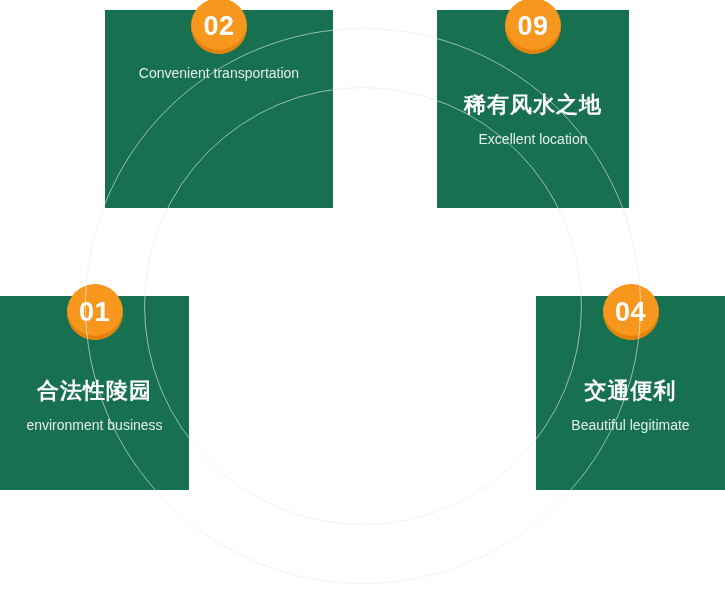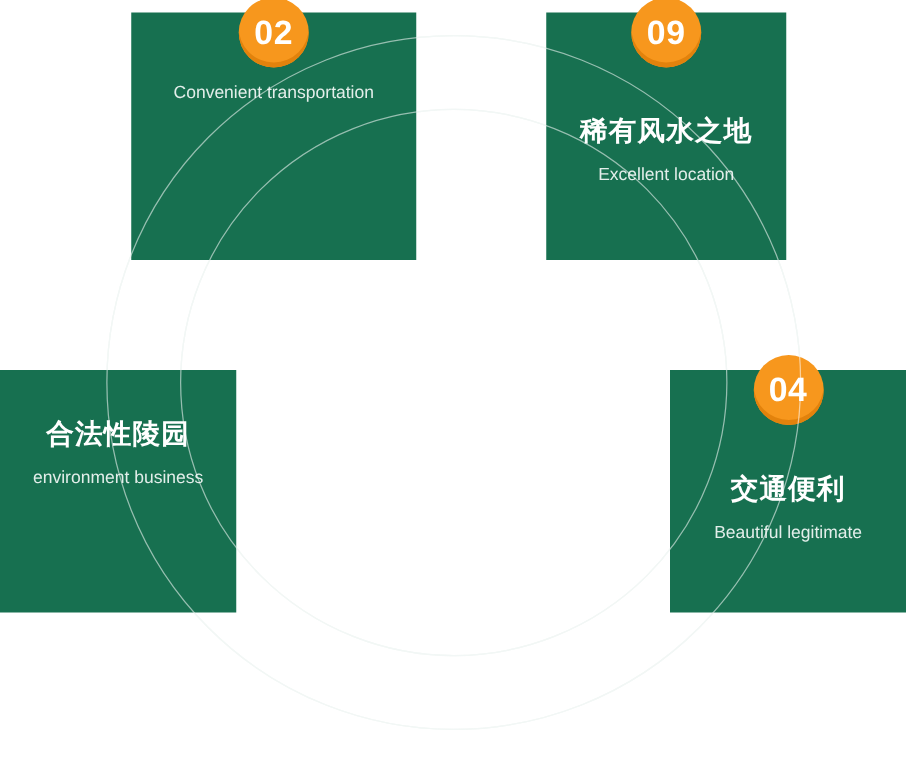--- a/index.html
+++ b/index.html
@@ -110,20 +110,23 @@
 
   <div class="card card-03">
     <div class="badge">
       <span class="badge-num">09</span>
     </div>
     <div class="title">稀有风水之地</div>
     <div class="subtitle">Excellent location</div>
   </div>
 
   <div class="card card-01">
+    <div class="badge">
+      <span class="badge-num">01</span>
+    </div>
     <div class="title">合法性陵园</div>
     <div class="subtitle">environment business</div>
   </div>
 
   <div class="card card-04">
     <div class="badge">
       <span class="badge-num">04</span>
     </div>
     <div class="title">交通便利</div>
     <div class="subtitle">Beautiful legitimate</div>

